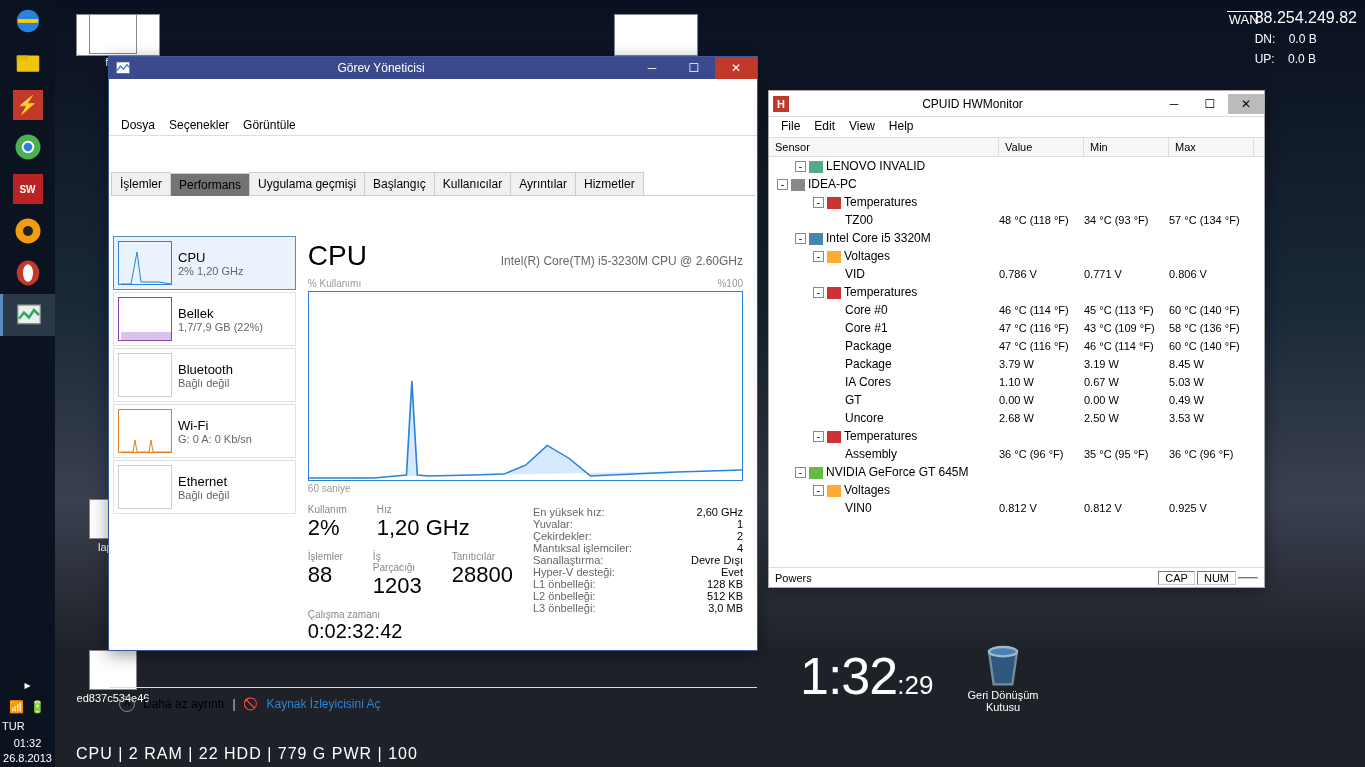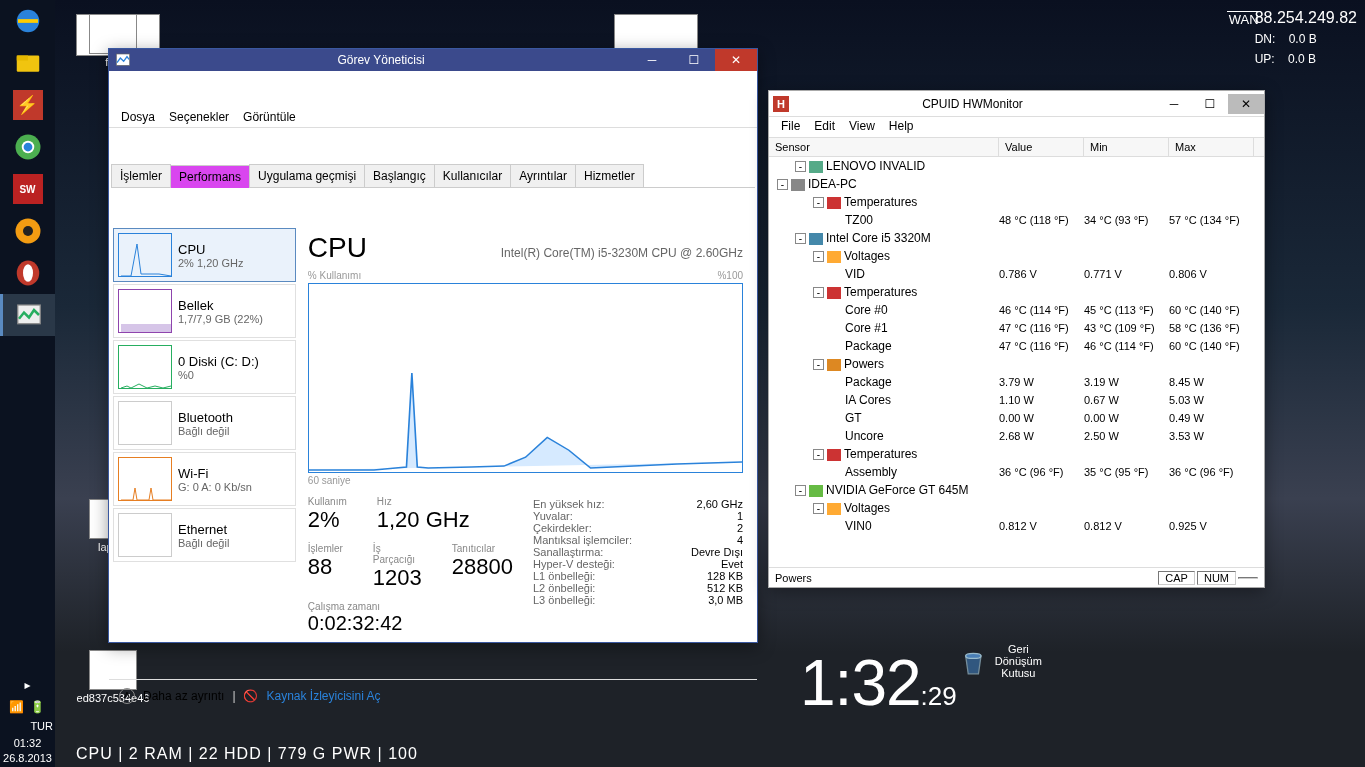--- a/index.html
+++ b/index.html
@@ -6,47 +6,47 @@
 body { width: 1365px; height: 767px; background: linear-gradient(180deg, #0a1628 0%, #1a2838 30%, #2a3440 60%, #1a2028 100%); position: relative; overflow: hidden; color: #000; }
 .wallpaper-mountain { position: absolute; left: 55px; right: 0; top: 0; height: 100%; background: linear-gradient(180deg, #0a1020 0%, #1a2838 40%, #3a4050 65%, #1e2228 85%); }
 
 
 .taskbar { position: absolute; left: 0; top: 0; width: 55px; height: 767px; background: #0b1220; display: flex; flex-direction: column; }
 .taskbar-icon { width: 55px; height: 42px; display: flex; align-items: center; justify-content: center; cursor: pointer; }
 .taskbar-icon.active { background: #2a3848; border-left: 3px solid #5a8ac0; }
 .taskbar-icon svg, .taskbar-icon .ico { width: 30px; height: 30px; }
 .taskbar-spacer { flex: 1; }
 .taskbar-status { display: flex; justify-content: center; gap: 6px; color: #fff; font-size: 12px; padding: 4px 2px; }
-.taskbar-lang { color: #fff; font-size: 11px; text-align: right; padding: 2px; }
+.taskbar-lang { color: #fff; font-size: 11px; text-align: left; padding: 2px; }
 .taskbar-clock { color: #fff; font-size: 11px; text-align: center; padding: 2px; line-height: 1.3; }
 
 
 .desk-icon { position: absolute; width: 74px; display: flex; flex-direction: column; align-items: center; gap: 2px; color: #fff; font-size: 11px; text-align: center; cursor: pointer; }
 .desk-icon .di-img { width: 48px; height: 40px; background: #fff; border: 1px solid #888; font-size: 7px; color: #666; overflow: hidden; }
-.recycle { position: absolute; left: 958px; top: 633px; width: 90px; display: flex; flex-direction: row; align-items: center; color: #fff; font-size: 11px; text-align: center; }
+.recycle { position: absolute; left: 958px; top: 633px; width: 90px; display: flex; flex-direction: column; align-items: center; color: #fff; font-size: 11px; text-align: center; }
 
 
 .hud-ip { position: absolute; top: 8px; right: 8px; color: #fff; font-size: 16px; text-align: left; line-height: 1.25; }
 .hud-ip .wan-icon { position: absolute; left: -28px; top: 3px; color:#fff; font-size:13px; border-top:1px solid #fff; padding:0 2px;}
 .hud-clock { position: absolute; left: 800px; top: 646px; color: #fff; font-weight: 200; }
-.hud-clock .big { font-size: 64px; letter-spacing: -1px; }
+.hud-clock .big { font-size: 52px; letter-spacing: -1px; }
 .hud-clock .sec { font-size: 26px; }
 .hud-bottom { position: absolute; left: 76px; bottom: 4px; color: #fff; font-size: 16px; letter-spacing: 1px; }
 
 
-.tm { position: absolute; left: 108px; top: 48px; width: 650px; height: 595px; background: #fff; border: 1px solid #3a58a0; box-shadow: 0 4px 16px rgba(0,0,0,0.4); display: flex; flex-direction: column; gap: 36px; }
+.tm { position: absolute; left: 108px; top: 56px; width: 650px; height: 595px; background: #fff; border: 1px solid #3a58a0; box-shadow: 0 4px 16px rgba(0,0,0,0.4); display: flex; flex-direction: column; gap: 36px; }
 .tm-titlebar { height: 28px; background: #3b4a8c; display: flex; align-items: center; color: #fff; font-size: 12px; padding-left: 6px; }
 .tm-titlebar .title { flex: 1; text-align: center; }
 .tm-titlebar .wb { width: 42px; height: 22px; display: flex; align-items: center; justify-content: center; cursor: pointer; }
 .tm-titlebar .wb.close { background: #c0392b; }
 .tm-menu { height: 22px; border-bottom: 1px solid #ddd; display: flex; gap: 2px; padding: 2px 6px; font-size: 12px; }
 .tm-menu span { padding: 1px 6px; cursor: pointer; }
 .tm-tabs { display: flex; font-size: 12px; border-bottom: 1px solid #ccc; margin: 0 2px; }
 .tm-tab { padding: 4px 8px; border: 1px solid #ccc; border-bottom: none; background: #f0f0f0; cursor: pointer; margin-right: -1px; }
-.tm-tab.active { background: #d946ef; position: relative; top: 1px; }
+.tm-tab.active { background: #737373; position: relative; top: 1px; }
 .tm-body { flex: 1; display: flex; padding: 4px; gap: 2px; }
 .tm-side { width: 200px; display: flex; flex-direction: column; gap: 2px; }
 .tm-side-item { border: 1px solid #e0e0e0; padding: 4px; display: flex; gap: 6px; align-items: center; cursor: pointer; }
 .tm-side-item.sel { border: 1px solid #5a8ac0; background: #eaf2fb; }
 .tm-side-item .mini { width: 54px; height: 44px; border: 1px solid #ccc; }
 .mini.cpu { border-color:#2a82da; } .mini.mem { border-color:#8e44ad; } .mini.disk { border-color:#27ae60; } .mini.wifi { border-color:#e67e22; }
 .tm-side-item .txt .t1 { font-size: 13px; } .tm-side-item .txt .t2 { font-size: 11px; color: #666; }
 .tm-main { flex: 1; padding: 4px 10px; display: flex; flex-direction: column; }
 .tm-main .hdr { display: flex; align-items: baseline; justify-content: space-between; }
 .tm-main .hdr .lab { font-size: 28px; font-weight: 300; }
@@ -216,29 +216,20 @@
       <div class="tm-side-item">
           <div class="mini mem"><svg width="54" height="44">
               <rect x="2" y="34" width="50" height="8" fill="#d6c5e8"></rect>
             </svg></div>
           <div class="txt">
             <div class="t1">Bellek</div>
             <div class="t2">1,7/7,9 GB (22%)</div>
           </div>
         </div>
       <div class="tm-side-item">
-          <div class="mini disk"><svg width="54" height="44">
-              <polyline points="2,42 8,40 12,42 20,38 28,42 36,40 44,42 52,40" fill="none" stroke="#27ae60"></polyline>
-            </svg></div>
-          <div class="txt">
-            <div class="t1">0 Diski (C: D:)</div>
-            <div class="t2">%0</div>
-          </div>
-        </div>
-      <div class="tm-side-item">
           <div class="mini"></div>
           <div class="txt">
             <div class="t1">Bluetooth</div>
             <div class="t2">Bağlı değil</div>
           </div>
         </div>
       <div class="tm-side-item">
           <div class="mini wifi"><svg width="54" height="44">
               <polyline points="2,42 14,42 16,30 18,42 30,42 32,30 34,42 52,42" fill="none" stroke="#e67e22"></polyline>
             </svg></div>
@@ -432,26 +423,20 @@
         <div class="c-min">43 °C  (109 °F)</div>
         <div class="c-max">58 °C  (136 °F)</div>
       </div>
       <div class="hw-row">
         <div class="c-sensor"><span class="ind" style="width:62px;"></span><span class="ind" style="width:14px;"></span><span>Package</span></div>
         <div class="c-val">47 °C  (116 °F)</div>
         <div class="c-min">46 °C  (114 °F)</div>
         <div class="c-max">60 °C  (140 °F)</div>
       </div>
       <div class="hw-row">
-        <div class="c-sensor"><span class="ind" style="width:44px;"></span><span class="toggle">-</span><span class="ico-sm" style="background:#d82;"></span><span>Powers</span></div>
-        <div class="c-val"></div>
-        <div class="c-min"></div>
-        <div class="c-max"></div>
-      </div>
-      <div class="hw-row">
         <div class="c-sensor"><span class="ind" style="width:62px;"></span><span class="ind" style="width:14px;"></span><span>Package</span></div>
         <div class="c-val">3.79 W</div>
         <div class="c-min">3.19 W</div>
         <div class="c-max">8.45 W</div>
       </div>
       <div class="hw-row">
         <div class="c-sensor"><span class="ind" style="width:62px;"></span><span class="ind" style="width:14px;"></span><span>IA Cores</span></div>
         <div class="c-val">1.10 W</div>
         <div class="c-min">0.67 W</div>
         <div class="c-max">5.03 W</div>

